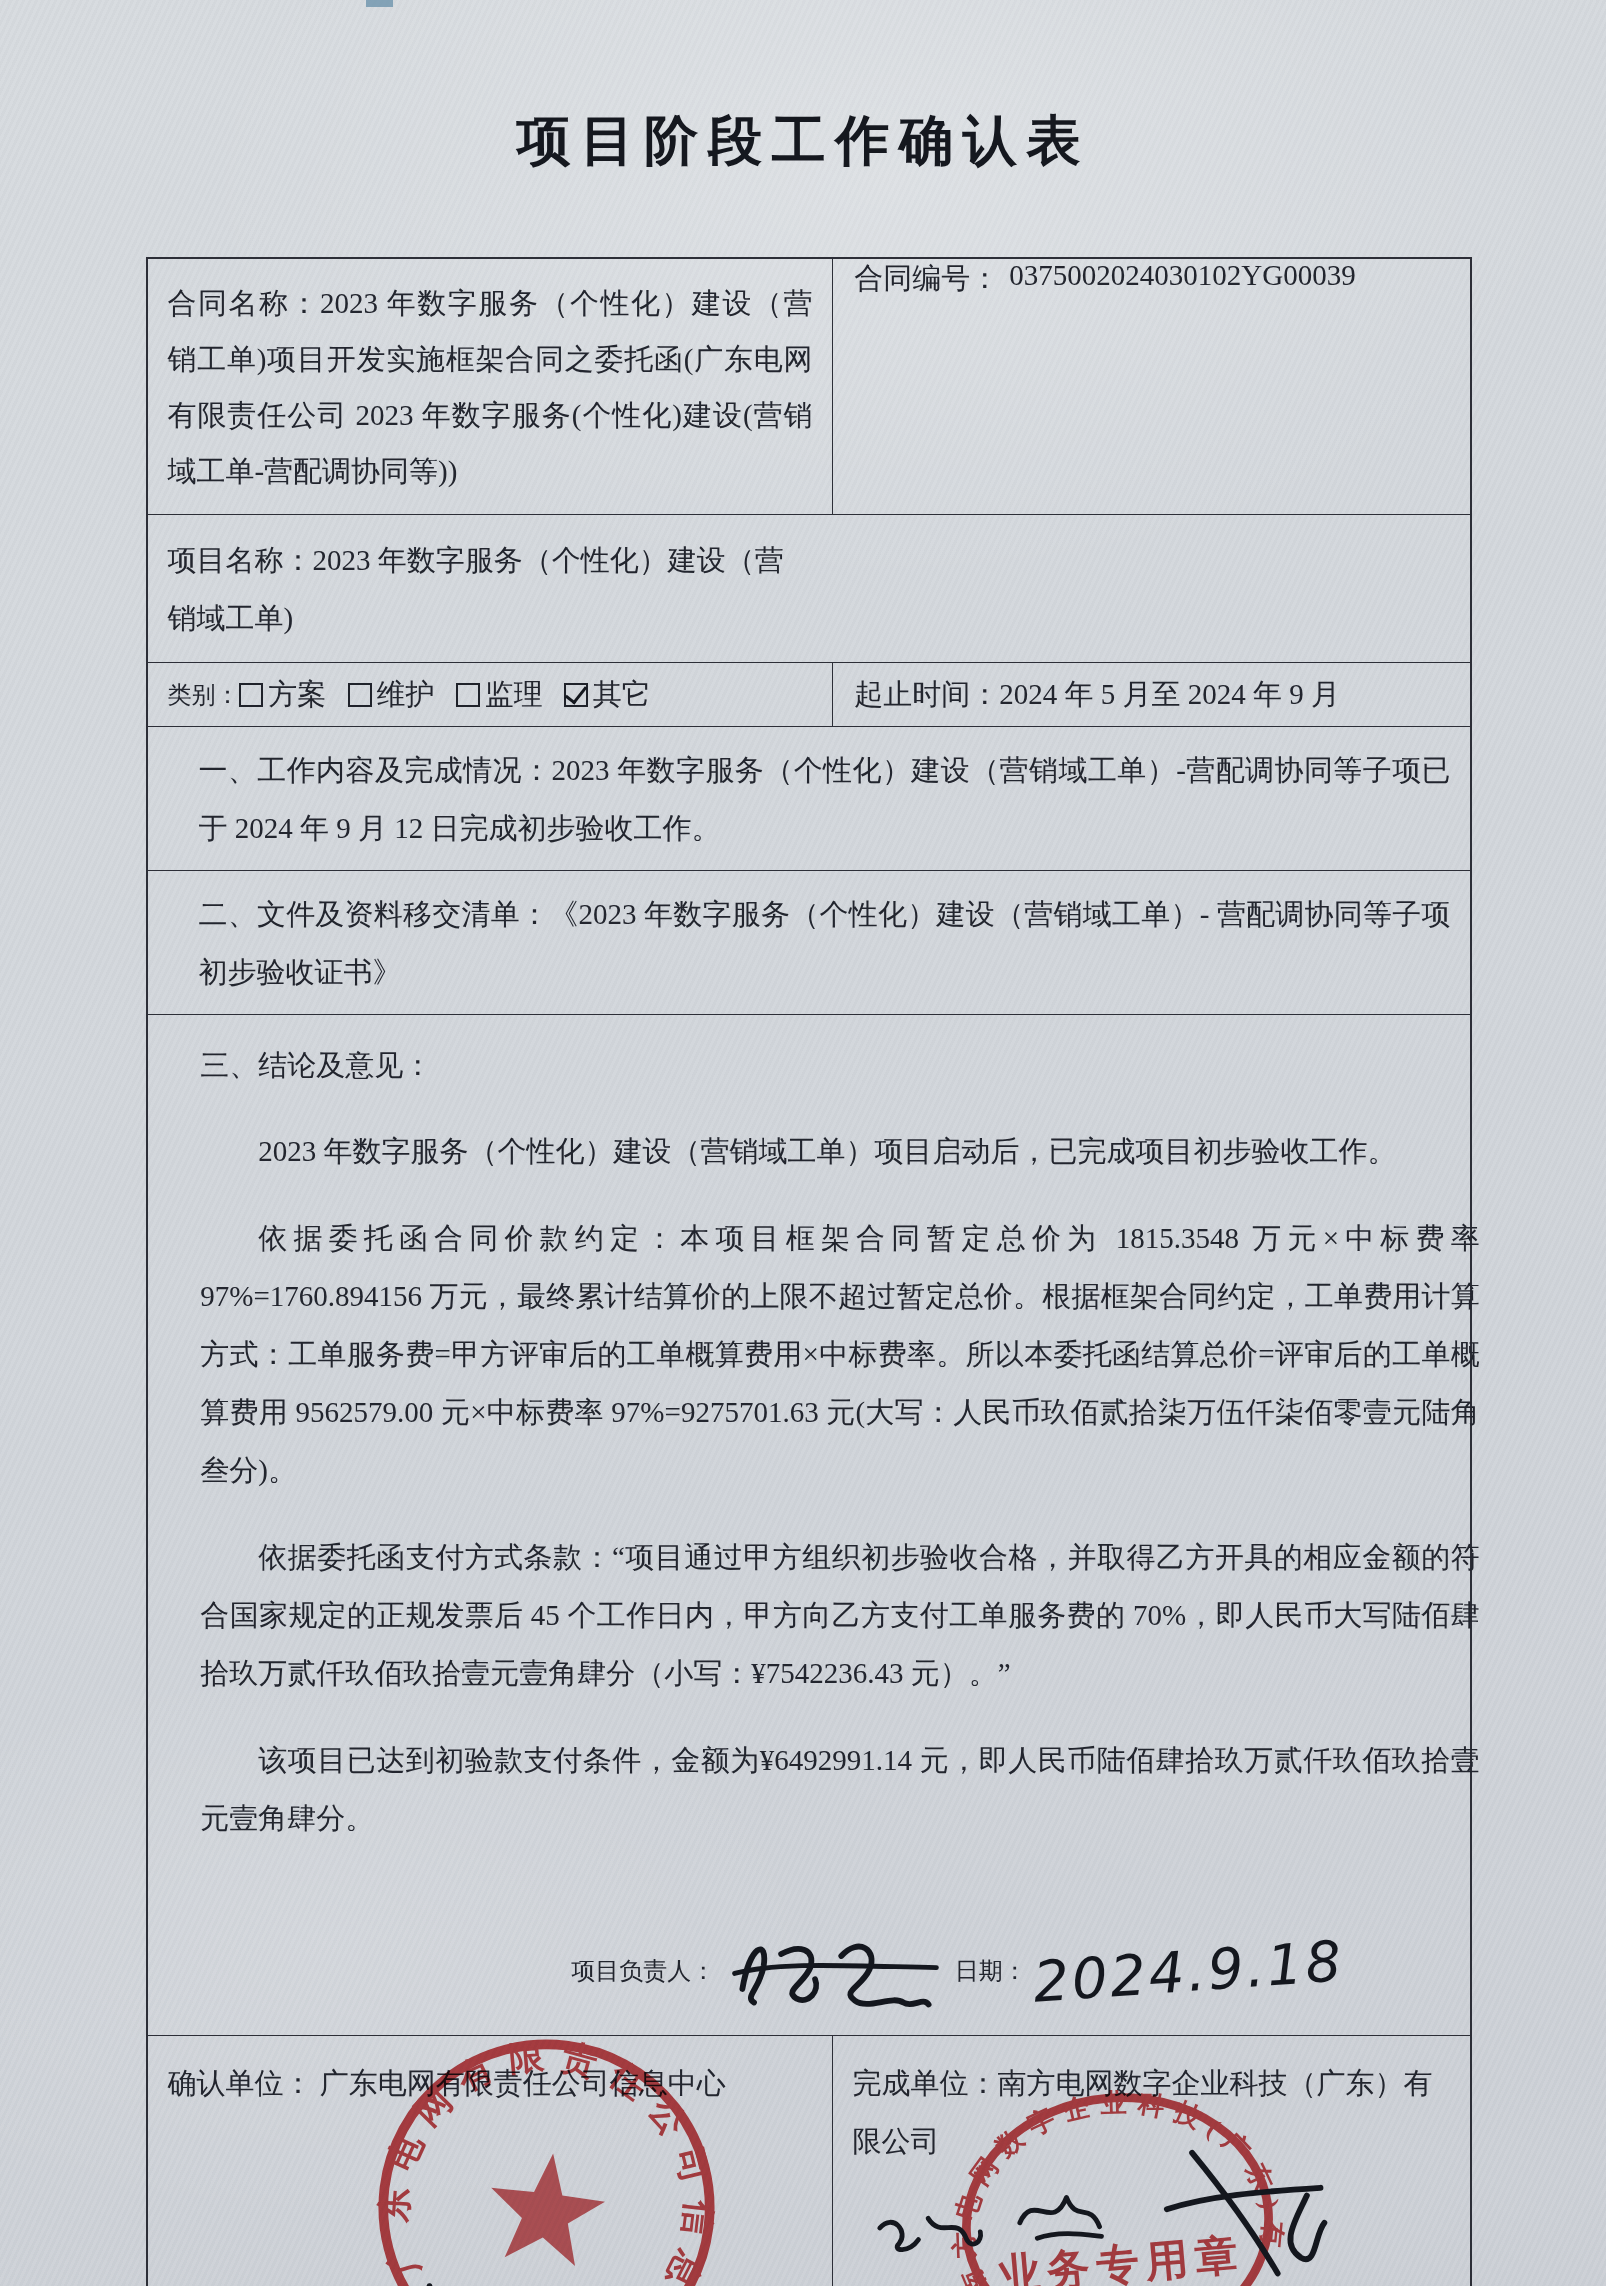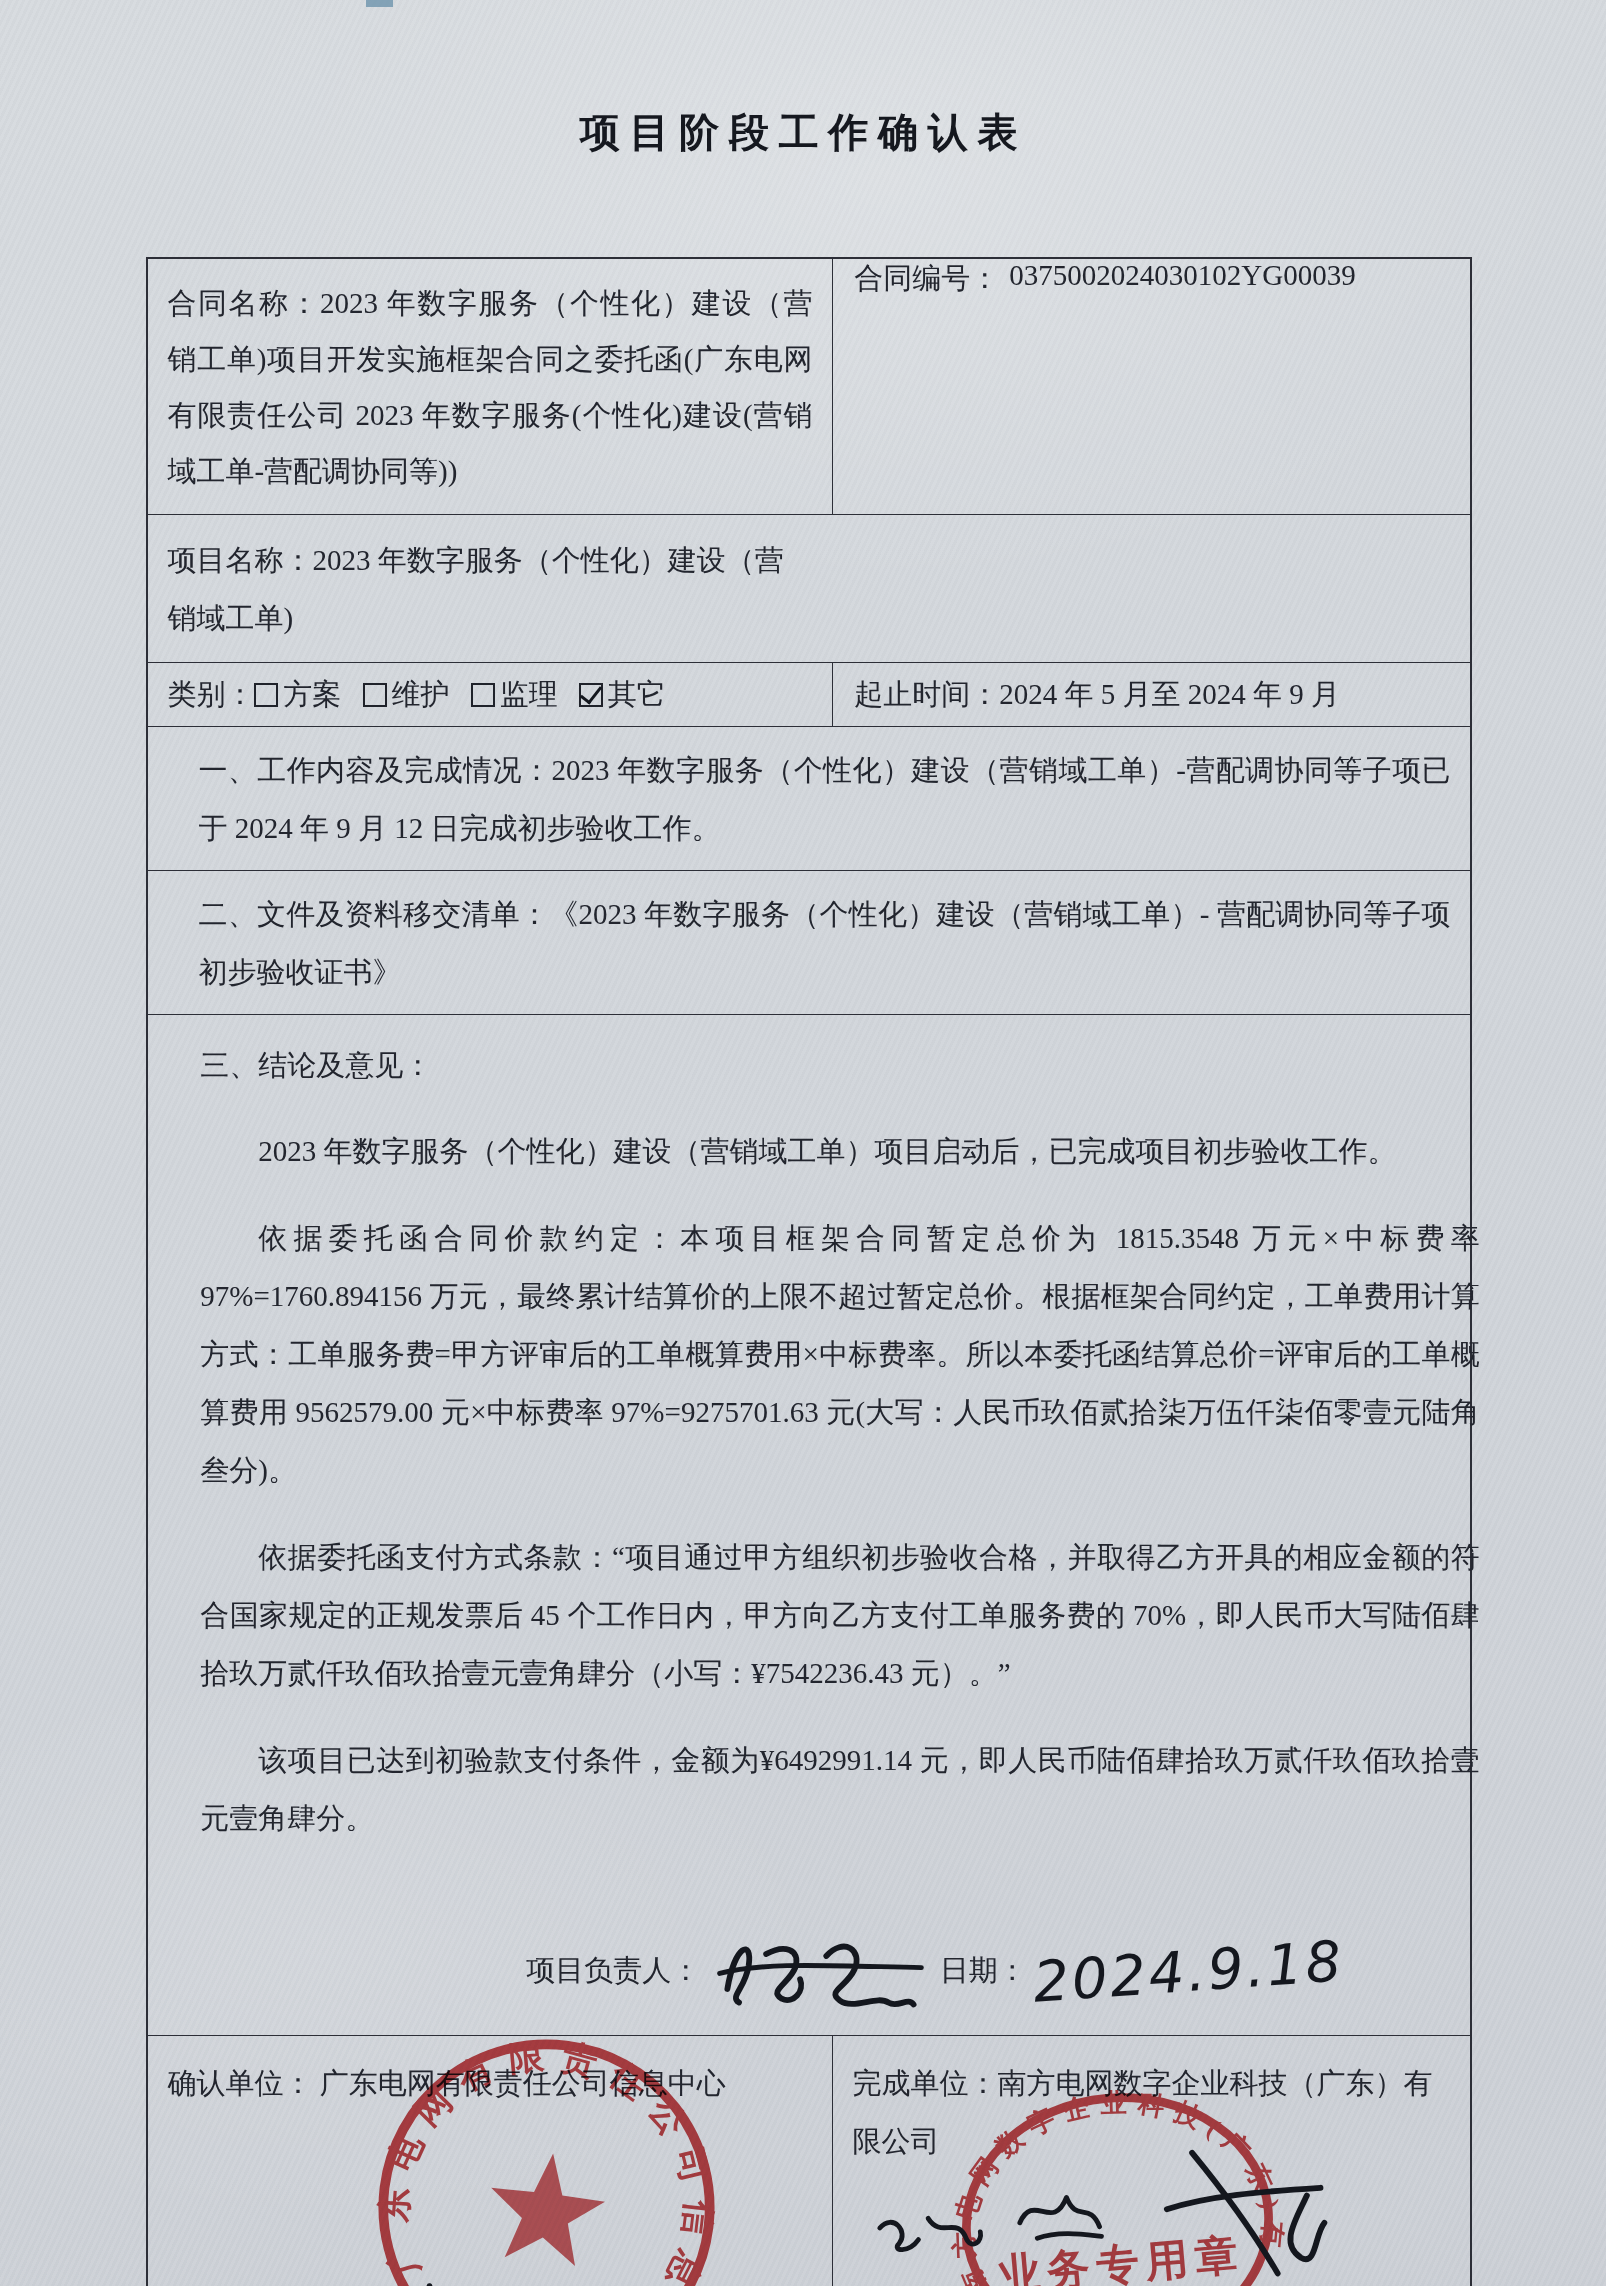--- a/index.html
+++ b/index.html
@@ -14,21 +14,21 @@
     background:
       radial-gradient(1164px 679px at 55% 8%, rgba(255,255,255,.20), rgba(255,255,255,0) 60%),
       radial-gradient(873px 485px at 20% 85%, rgba(255,255,255,.10), rgba(255,255,255,0) 60%),
       repeating-linear-gradient(115deg, rgba(255,255,255,.030) 0 2.9px, rgba(40,50,60,.018) 2.9px 5.8px),
       linear-gradient(165deg,#d7dbdf 0%,#d2d6db 45%,#ccd0d6 100%);
   }
   .artifact{position:absolute;background:#6d93ad;opacity:.8;}
 
   .doc-title{
     position:absolute;left:0;top:105px;width:100%;
-    text-align:center;font-size:40px;font-weight:bold;letter-spacing:9.7px;
+    text-align:center;font-size:54px;font-weight:bold;letter-spacing:9.7px;
     color:#15181f;
   }
 
   .doc-table{
     position:absolute;left:146px;top:257px;width:1326px;
     border:2.9px solid #2c2e37;box-sizing:border-box;
     font-size:29px;
   }
   .row{display:flex;border-top:1.9px solid #2c2e37;box-sizing:border-box;}
   .row:first-child{border-top:none;}
@@ -76,21 +76,21 @@
   .hand{
     font-family:"DejaVu Sans",sans-serif;font-style:italic;
     font-size:56px;letter-spacing:2.9px;color:#14171e;
     display:inline-block;transform:rotate(-4deg);white-space:nowrap;
   }
   .sig{display:inline-block;}
   .sig path{stroke:#14171e;fill:none;stroke-linecap:round;stroke-linejoin:round;}
 
   .unit-line{padding:17.5px 19.4px 0 19.4px;line-height:58px;}
   .abs{position:absolute;}
-  .lab{font-size:29px;color:#22252e;}
+  .lab{font-size:24px;color:#22252e;}
 
   .stamp{position:absolute;mix-blend-mode:multiply;opacity:.93;}
   .stamp .ring{fill:none;stroke:#c5393c;}
   .stamp text{fill:#c5393c;font-family:"Liberation Serif","DejaVu Serif",serif;}
   .stamp .star{fill:#c5393c;opacity:.88;}
 </style>
 </head>
 <body>
 
 <div class="page">

